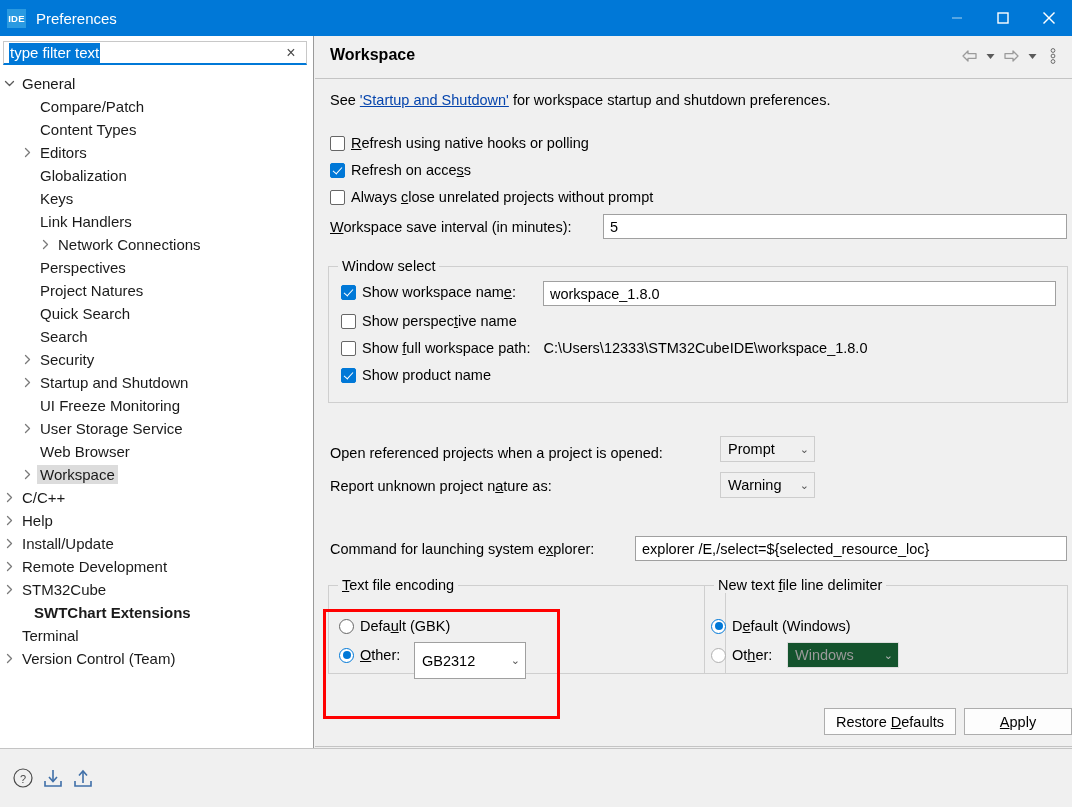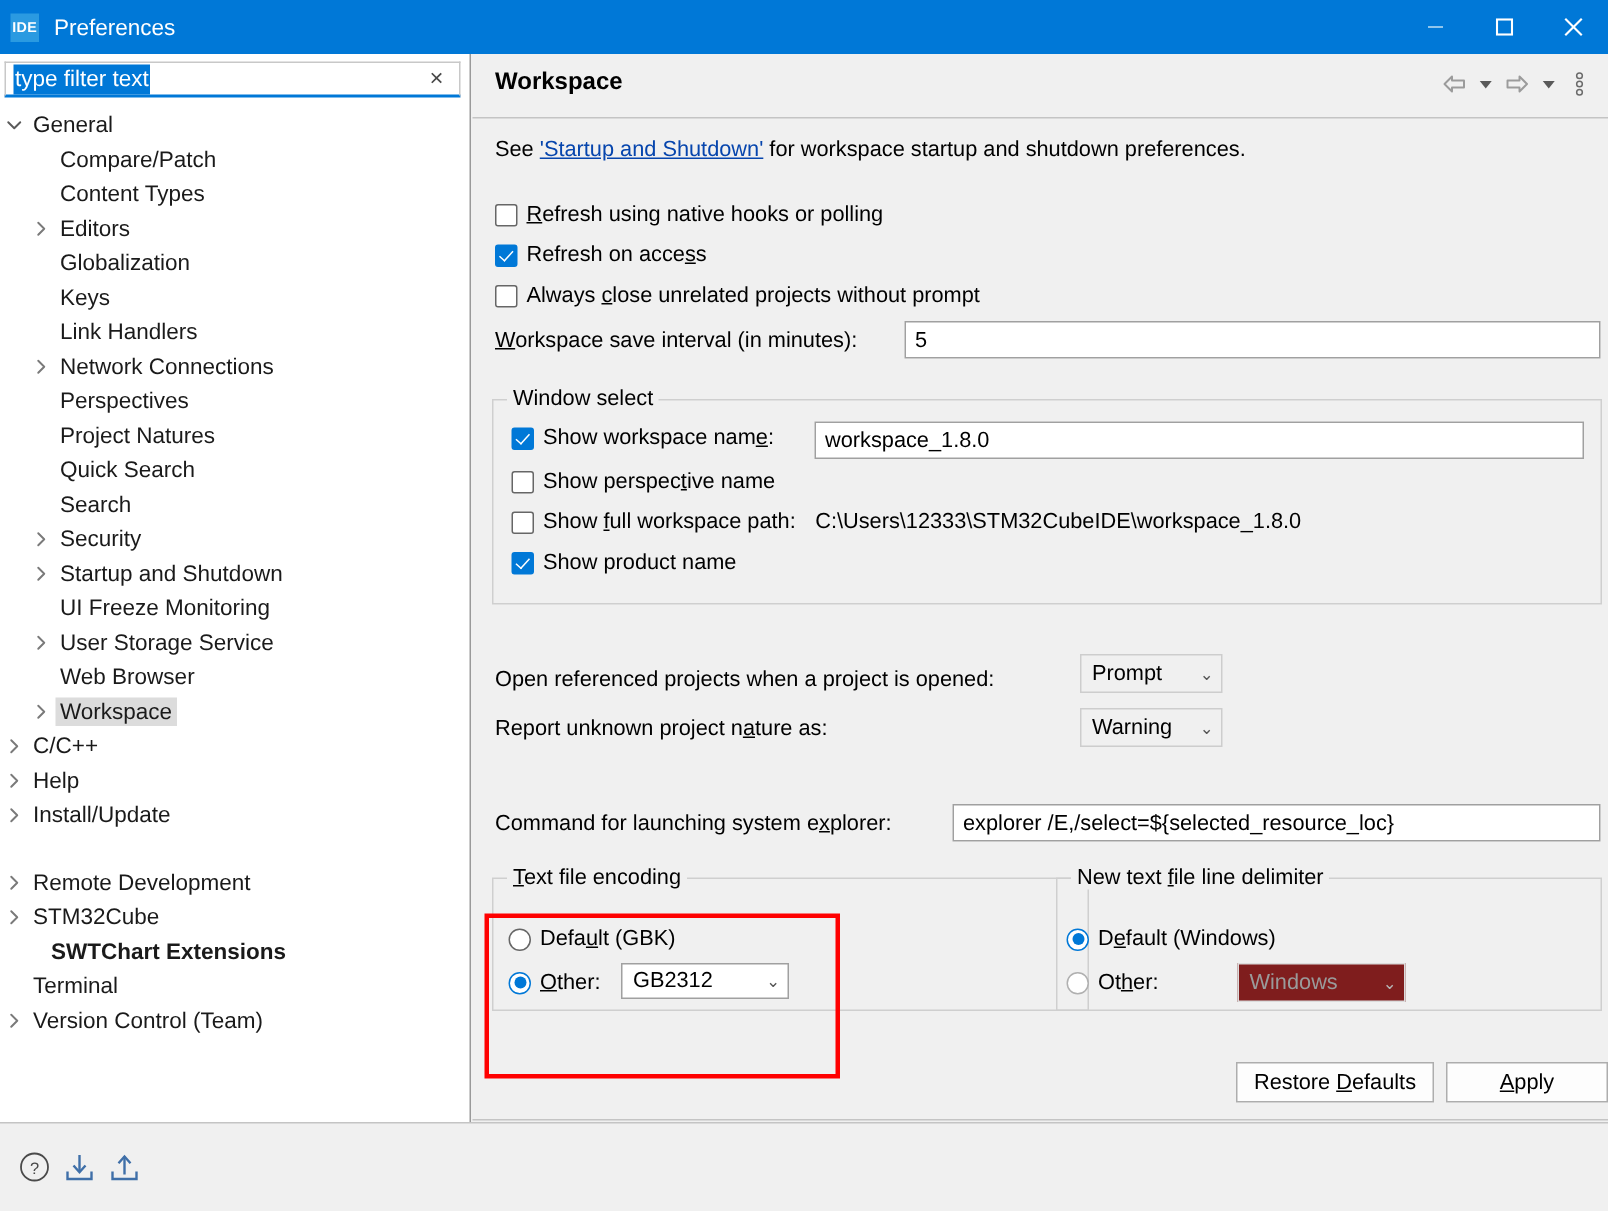--- a/index.html
+++ b/index.html
@@ -89,21 +89,21 @@
   .tbox {
     background: #ffffff; border: 1px solid #a0a0a0; box-sizing: border-box;
     font-size: 14.5px; display: flex; align-items: center; padding-left: 6px; color: #000;
   }
   .combo {
     background: #ffffff; border: 1px solid #a0a0a0; box-sizing: border-box;
     font-size: 14.5px; display: flex; align-items: center; justify-content: space-between;
     padding: 0 5px 0 7px; color: #000;
   }
   .combo.flat { background: #f0f0f0; border: 1px solid #cdcdcd; }
-  .combo.dis { background: #7f1d1d; border: 1px solid #dcdcdc; color: #9a9a9a; margin-left: 38px; }
+  .combo.dis { background: #14532d; border: 1px solid #dcdcdc; color: #9a9a9a; }
   .chev { color: #555; font-size: 11px; margin-left: 6px; }
   .combo.dis .chev { color: #b6b6b6; }
 
   .group { position: absolute; border: 1px solid #cfcfcf; box-sizing: border-box; }
   .grouplabel { position: absolute; top: -9px; left: 9px; background: #f0f0f0; padding: 0 4px; font-size: 14.5px; }
 
   .redbox { position: absolute; border: 3px solid #ff0000; box-sizing: border-box; pointer-events: none; }
 
   .btn {
     background: #fdfdfd; border: 1px solid #adadad; box-sizing: border-box;
@@ -181,21 +181,21 @@
           <span class="tlabel">Globalization</span>
         </div>
         <div class="trow" style="padding-left: 22px;">
           <span class="arrow"></span>
           <span class="tlabel">Keys</span>
         </div>
         <div class="trow" style="padding-left: 22px;">
           <span class="arrow"></span>
           <span class="tlabel">Link Handlers</span>
         </div>
-        <div class="trow" style="padding-left: 22px;">
+        <div class="trow" style="padding-left: 40px;">
           <span class="arrow">
             <svg width="11" height="11" viewBox="0 0 11 11">
               <path d="M3.5 1.5 L7.5 5.5 L3.5 9.5" fill="none" stroke="#7a7a7a" stroke-width="1.3" stroke-linecap="round" stroke-linejoin="round"></path>
             </svg>
           </span>
           <span class="tlabel">Network Connections</span>
         </div>
         <div class="trow" style="padding-left: 22px;">
           <span class="arrow"></span>
           <span class="tlabel">Perspectives</span>
@@ -269,21 +269,21 @@
           <span class="tlabel">Help</span>
         </div>
         <div class="trow" style="padding-left: 4px;">
           <span class="arrow">
             <svg width="11" height="11" viewBox="0 0 11 11">
               <path d="M3.5 1.5 L7.5 5.5 L3.5 9.5" fill="none" stroke="#7a7a7a" stroke-width="1.3" stroke-linecap="round" stroke-linejoin="round"></path>
             </svg>
           </span>
           <span class="tlabel">Install/Update</span>
         </div>
-        <div class="trow" style="padding-left: 4px; margin-top: 22px;">
+        <div class="trow" style="padding-left: 4px;">
           <span class="arrow">
             <svg width="11" height="11" viewBox="0 0 11 11">
               <path d="M3.5 1.5 L7.5 5.5 L3.5 9.5" fill="none" stroke="#7a7a7a" stroke-width="1.3" stroke-linecap="round" stroke-linejoin="round"></path>
             </svg>
           </span>
           <span class="tlabel">Remote Development</span>
         </div>
         <div class="trow" style="padding-left: 4px;">
           <span class="arrow">
             <svg width="11" height="11" viewBox="0 0 11 11">
@@ -427,21 +427,21 @@
 
     <div class="ckrow" style="left:24px; top:582px;">
       <span class="rb off"></span>
       <span><span>Defa</span><u>u</u><span>lt (GBK)</span></span>
     </div>
 
     <div class="ckrow" style="left:24px; top:611px;">
       <span class="rb on"></span>
       <span><u>O</u><span>ther:</span></span>
     </div>
-    <div class="combo" style="position:absolute; left:99px; top:606px; width:112px; height:24px;">
+    <div class="combo" style="position:absolute; left:99px; top:606px; width:112px; height:37px;">
       <span>GB2312</span>
       <span class="chev">⌄</span>
     </div>
 
     <div class="redbox" style="left:8px; top:573px; width:237px; height:110px;"></div>
 
     <div class="group" style="left:389px; top:549px; width:364px; height:89px;">
       <span class="grouplabel"><span>New text </span><u>f</u><span>ile line delimiter</span></span>
     </div>
 

